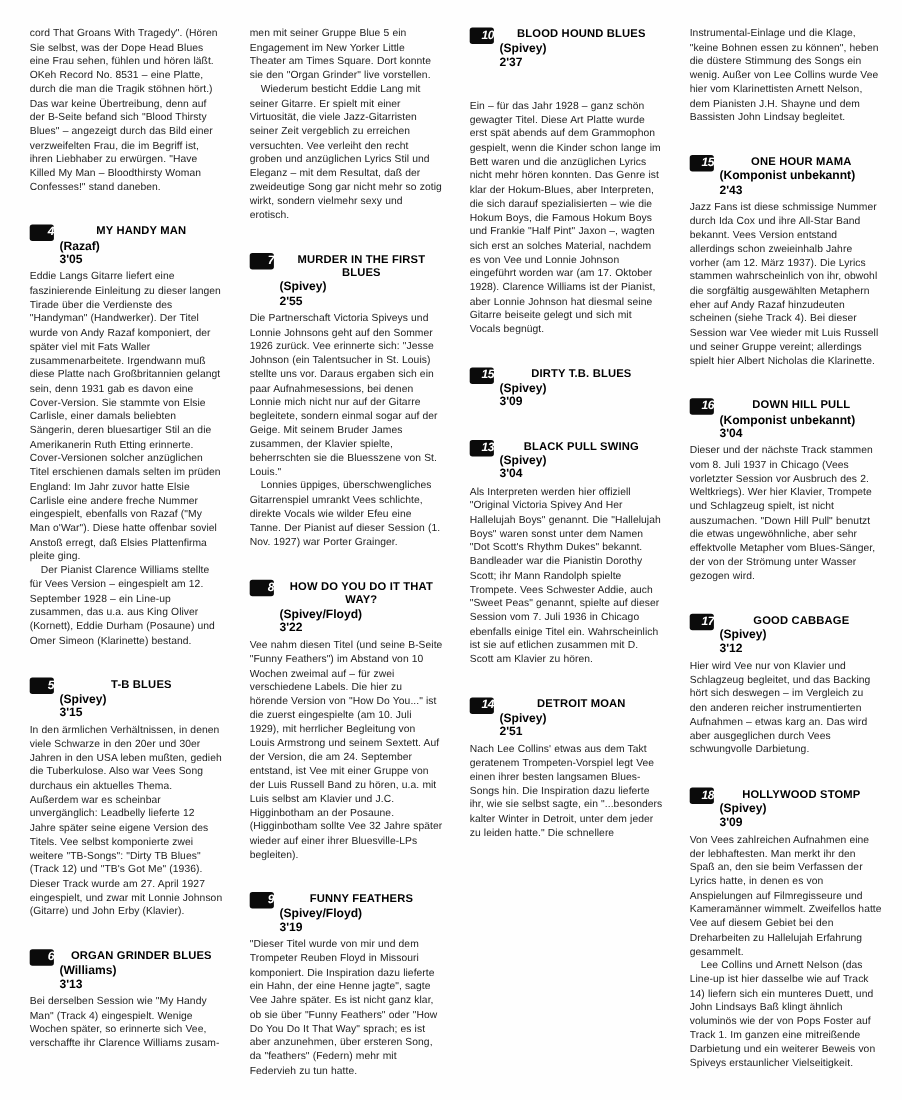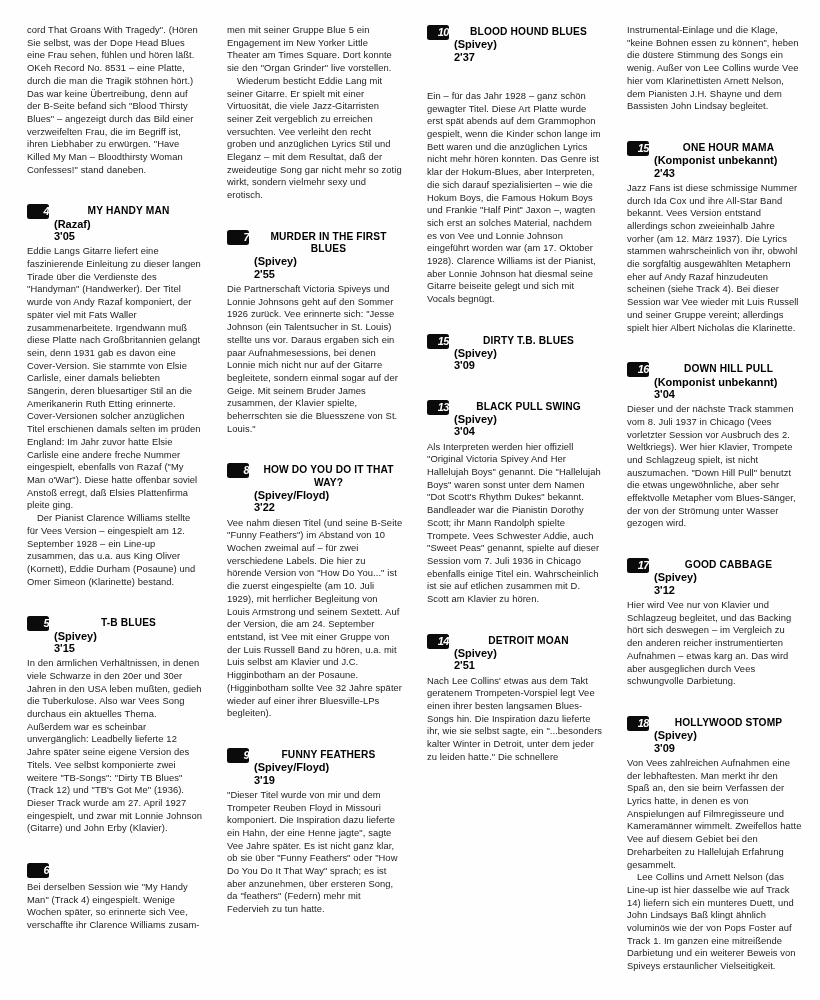--- a/index.html
+++ b/index.html
@@ -108,37 +108,43 @@
             <div class="track-title">T-B BLUES</div>
             <div class="track-meta">(Spivey)</div>
             <div class="track-meta">3'15</div>
           </div>
         </div>
         <p class="para">In den ärmlichen Verhältnissen, in denen viele Schwarze in den 20er und 30er Jahren in den USA leben mußten, gedieh die Tuberkulose. Also war Vees Song durchaus ein aktuelles Thema. Außerdem war es scheinbar unvergänglich: Leadbelly lieferte 12 Jahre später seine eigene Version des Titels. Vee selbst komponierte zwei weitere "TB-Songs": "Dirty TB Blues" (Track 12) und "TB's Got Me" (1936). Dieser Track wurde am 27. April 1927 eingespielt, und zwar mit Lonnie Johnson (Gitarre) und John Erby (Klavier).</p>
       </section>
       <section class="track">
         <div class="track-head">
           <div class="badge">6</div>
+          <div class="track-titling">
+            <div class="track-title">ORGAN GRINDER BLUES</div>
+            <div class="track-meta">(Williams)</div>
+            <div class="track-meta">3'13</div>
+          </div>
         </div>
         <p class="para">Bei derselben Session wie "My Handy Man" (Track 4) eingespielt. Wenige Wochen später, so erinnerte sich Vee, verschaffte ihr Clarence Williams zusam-</p>
       </section>
     </div>
     <div class="column">
       <p class="para">men mit seiner Gruppe Blue 5 ein Engagement im New Yorker Little Theater am Times Square. Dort konnte sie den "Organ Grinder" live vorstellen.</p>
       <p class="para indent">Wiederum besticht Eddie Lang mit seiner Gitarre. Er spielt mit einer Virtuosität, die viele Jazz-Gitarristen seiner Zeit vergeblich zu erreichen versuchten. Vee verleiht den recht groben und anzüglichen Lyrics Stil und Eleganz – mit dem Resultat, daß der zweideutige Song gar nicht mehr so zotig wirkt, sondern vielmehr sexy und erotisch.</p>
       <section class="track">
         <div class="track-head">
           <div class="badge">7</div>
           <div class="track-titling">
             <div class="track-title">MURDER IN THE FIRST BLUES</div>
             <div class="track-meta">(Spivey)</div>
             <div class="track-meta">2'55</div>
           </div>
         </div>
         <p class="para">Die Partnerschaft Victoria Spiveys und Lonnie Johnsons geht auf den Sommer 1926 zurück. Vee erinnerte sich: "Jesse Johnson (ein Talentsucher in St. Louis) stellte uns vor. Daraus ergaben sich ein paar Aufnahmesessions, bei denen Lonnie mich nicht nur auf der Gitarre begleitete, sondern einmal sogar auf der Geige. Mit seinem Bruder James zusammen, der Klavier spielte, beherrschten sie die Bluesszene von St. Louis."</p>
+        <p class="para indent">Lonnies üppiges, überschwengliches Gitarrenspiel umrankt Vees schlichte, direkte Vocals wie wilder Efeu eine Tanne. Der Pianist auf dieser Session (1. Nov. 1927) war Porter Grainger.</p>
       </section>
       <section class="track">
         <div class="track-head">
           <div class="badge">8</div>
           <div class="track-titling">
             <div class="track-title">HOW DO YOU DO IT THAT WAY?</div>
             <div class="track-meta">(Spivey/Floyd)</div>
             <div class="track-meta">3'22</div>
           </div>
         </div>

